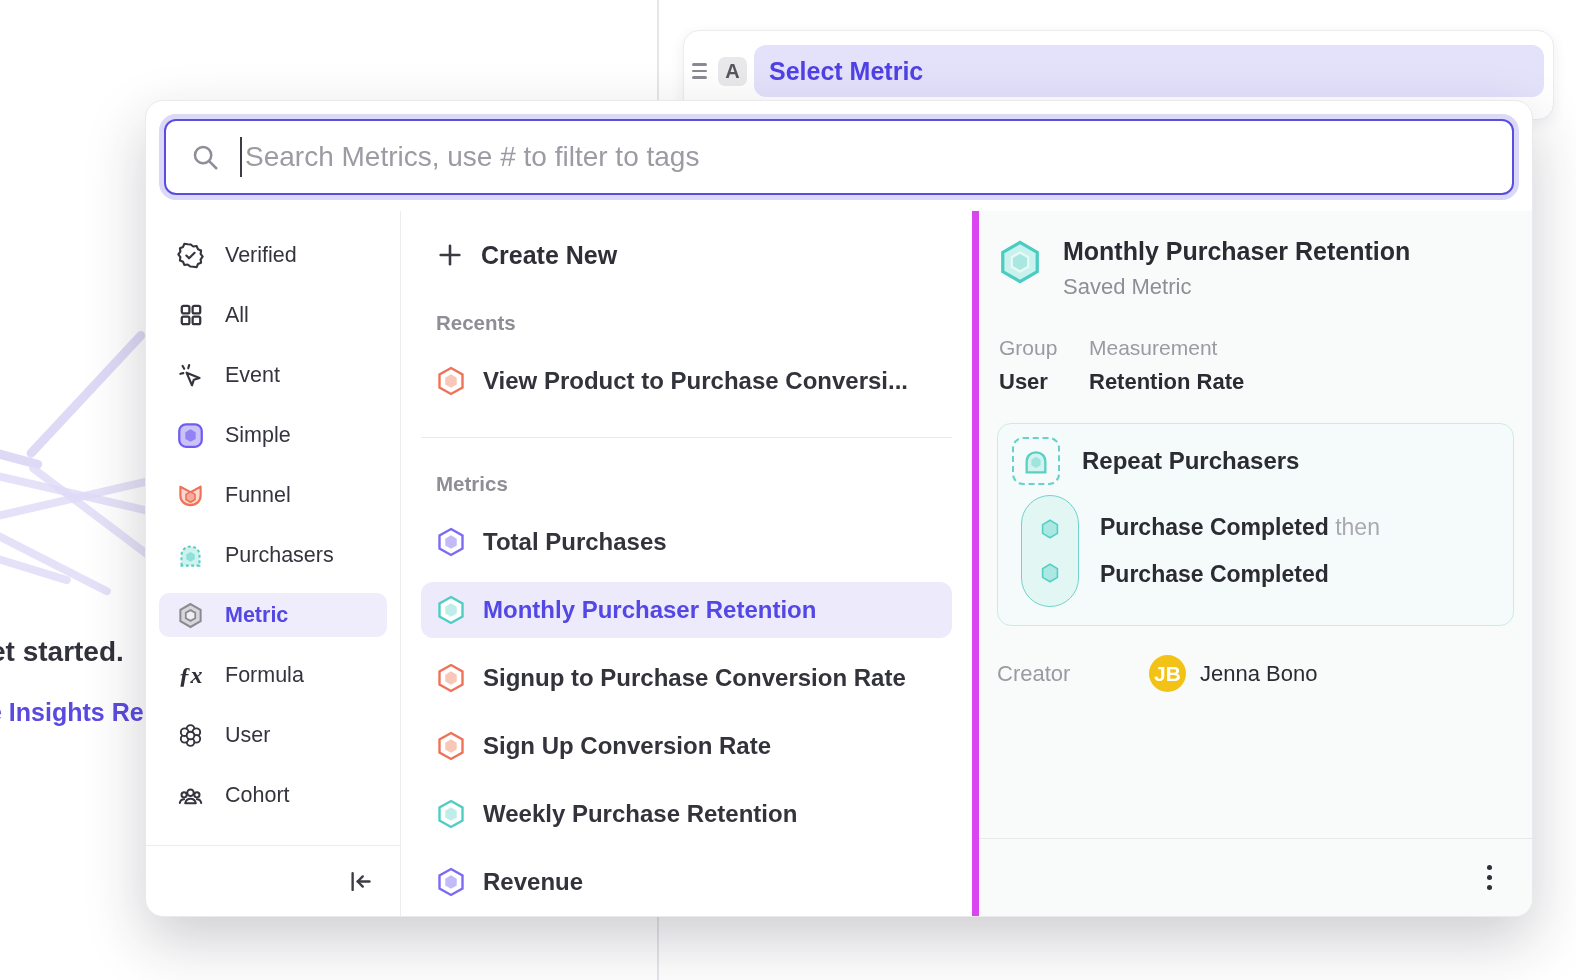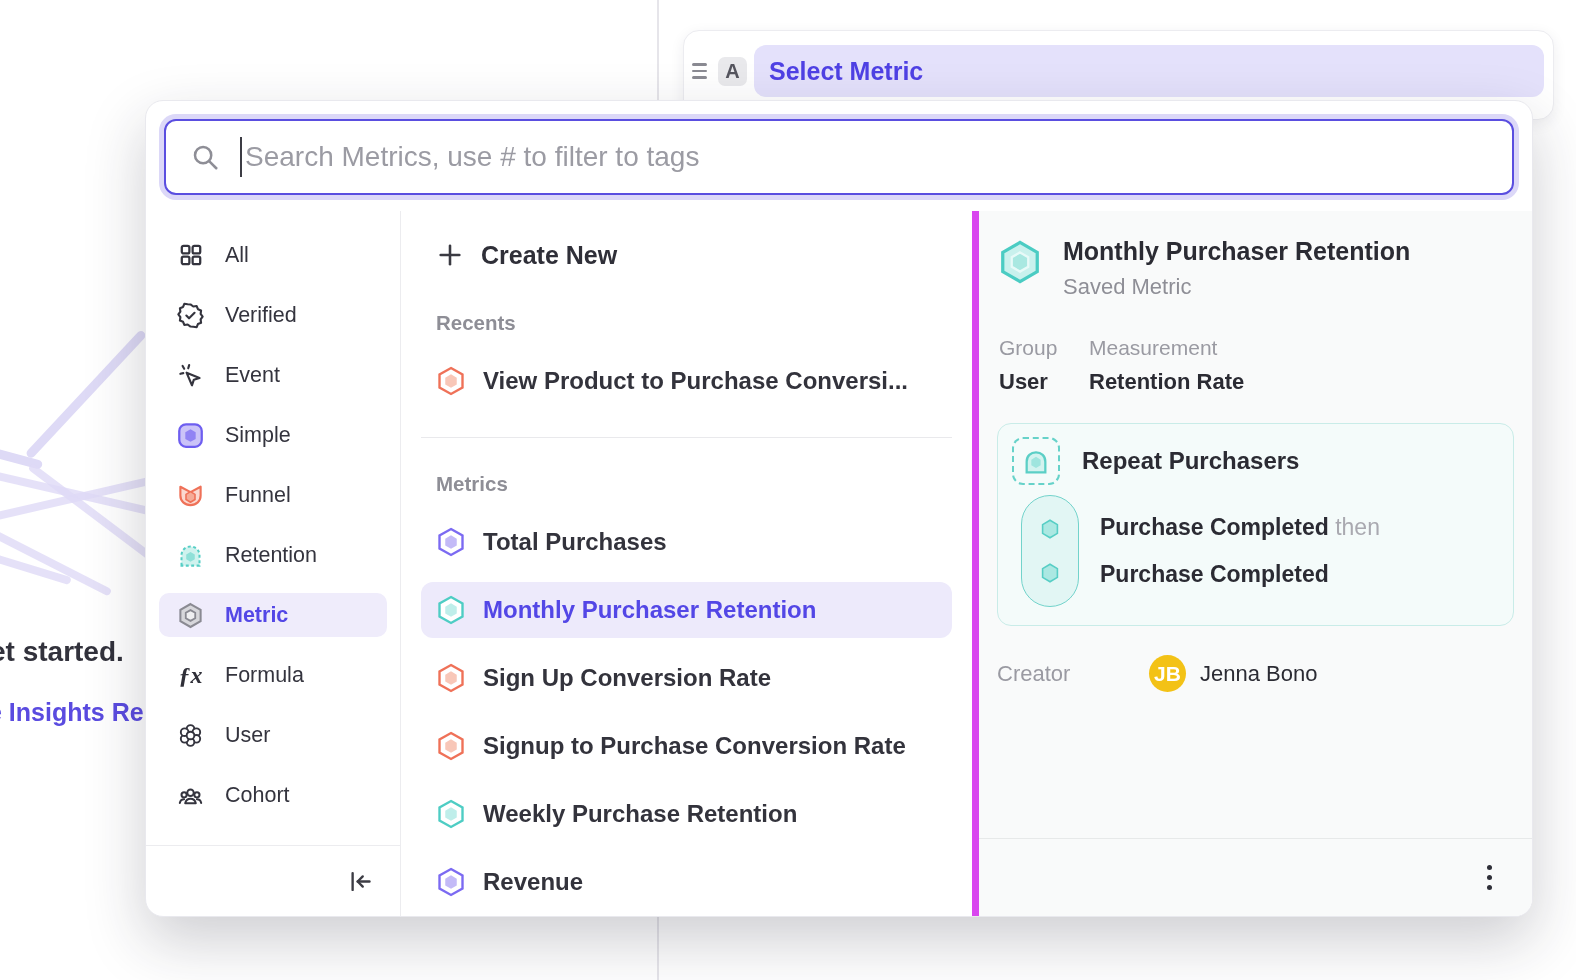--- a/index.html
+++ b/index.html
@@ -140,42 +140,42 @@
     </div>
   </div>
 
   <div class="modal-body">
 
     <div class="col-sidebar">
       <div class="side-list">
 
         <div class="side-item">
           <span class="si">
+            <svg width="27" height="27" viewBox="0 0 24 24" fill="none" stroke="#34343e" stroke-width="1.9" stroke-linejoin="round" stroke-linecap="round">
+              <path d="M12 2.2 14.5 4l3-.4 1.1 2.8 2.8 1.1-.4 3 1.8 2.5-1.8 2.5.4 3-2.8 1.1-1.1 2.8-3-.4L12 21.8 9.5 20l-3 .4-1.1-2.8-2.8-1.1.4-3L1.2 11l1.8-2.5-.4-3 2.8-1.1L6.5 1.6l3 .4z"></path>
+              <path d="M8.3 12.1l2.4 2.4 4.9-4.9"></path>
+            </svg>
+            </span>
+          <span>Verified</span>
+        </div>
+
+        <div class="side-item">
+          <span class="si">
             <svg width="26" height="26" viewBox="0 0 24 24" fill="none" stroke="#34343e" stroke-width="2.1">
               <rect x="3.5" y="3.5" width="7" height="7" rx="1.6"></rect>
                 <rect x="13.5" y="3.5" width="7" height="7" rx="1.6"></rect>
               <rect x="3.5" y="13.5" width="7" height="7" rx="1.6"></rect>
                 <rect x="13.5" y="13.5" width="7" height="7" rx="1.6"></rect>
             </svg>
             </span>
           <span>All</span>
         </div>
 
         <div class="side-item">
           <span class="si">
-            <svg width="27" height="27" viewBox="0 0 24 24" fill="none" stroke="#34343e" stroke-width="1.9" stroke-linejoin="round" stroke-linecap="round">
-              <path d="M12 2.2 14.5 4l3-.4 1.1 2.8 2.8 1.1-.4 3 1.8 2.5-1.8 2.5.4 3-2.8 1.1-1.1 2.8-3-.4L12 21.8 9.5 20l-3 .4-1.1-2.8-2.8-1.1.4-3L1.2 11l1.8-2.5-.4-3 2.8-1.1L6.5 1.6l3 .4z"></path>
-              <path d="M8.3 12.1l2.4 2.4 4.9-4.9"></path>
-            </svg>
-            </span>
-          <span>Verified</span>
-        </div>
-
-        <div class="side-item">
-          <span class="si">
             <svg width="27" height="27" viewBox="0 0 24 24" fill="none" stroke="#34343e" stroke-width="1.9" stroke-linecap="round" stroke-linejoin="round">
               <path d="M8.5 9.5 20 14.2l-5 1.5-1.7 5z"></path>
               <line x1="3" y1="10.5" x2="5.6" y2="9.9"></line>
                 <line x1="5" y1="3.5" x2="6.4" y2="6"></line>
                 <line x1="10.8" y1="2.8" x2="10" y2="5.6"></line>
             </svg>
             </span>
           <span>Event</span>
         </div>
 
@@ -199,21 +199,21 @@
           <span>Funnel</span>
         </div>
 
         <div class="side-item">
           <span class="si">
             <svg width="27" height="27" viewBox="0 0 24 24">
               <path d="M4 21v-9c0-4.8 3.4-8 8-8s8 3.2 8 8v9z" fill="#cff2ee" stroke="#56cec5" stroke-width="1.8" stroke-dasharray="2.6 2.2"></path>
               <path d="M12 8.8 15.8 11v4.4L12 17.6 8.2 15.4V11z" fill="#8fe0d8"></path>
             </svg>
             </span>
-          <span>Retention</span>
+          <span>Purchasers</span>
         </div>
 
         <div class="side-item selected">
           <span class="si">
             <svg width="27" height="27" viewBox="0 0 24 24">
               <path d="M12 1.8 21 7v10l-9 5.2L3 17V7z" fill="#d7d7db" stroke="#8a8a92" stroke-width="1.8"></path>
               <path d="M12 7.2 16.2 9.6v4.8L12 16.8 7.8 14.4V9.6z" fill="#efeff1" stroke="#8a8a92" stroke-width="1.6"></path>
             </svg>
             </span>
           <span>Metric</span>
@@ -313,31 +313,31 @@
         <span class="label">Monthly Purchaser Retention</span>
       </div>
 
       <div class="metric-row">
         <span style="display:flex;">
           <svg width="30" height="30" viewBox="0 0 24 24">
             <path d="M12 1.6 21.2 6.8v10.4L12 22.4 2.8 17.2V6.8z" fill="#fff" stroke="#ef7158" stroke-width="1.9"></path>
             <path d="M12 6.6 16.6 9.3v5.4L12 17.4 7.4 14.7V9.3z" fill="#f8c7b8"></path>
           </svg>
           </span>
-        <span class="label">Sign Up Conversion Rate</span>
+        <span class="label">Signup to Purchase Conversion Rate</span>
       </div>
 
       <div class="metric-row">
         <span style="display:flex;">
           <svg width="30" height="30" viewBox="0 0 24 24">
             <path d="M12 1.6 21.2 6.8v10.4L12 22.4 2.8 17.2V6.8z" fill="#fff" stroke="#ef7158" stroke-width="1.9"></path>
             <path d="M12 6.6 16.6 9.3v5.4L12 17.4 7.4 14.7V9.3z" fill="#f8c7b8"></path>
           </svg>
           </span>
-        <span class="label">Signup to Purchase Conversion Rate</span>
+        <span class="label">Sign Up Conversion Rate</span>
       </div>
 
       <div class="metric-row">
         <span style="display:flex;">
           <svg width="30" height="30" viewBox="0 0 24 24">
             <path d="M12 1.6 21.2 6.8v10.4L12 22.4 2.8 17.2V6.8z" fill="#fff" stroke="#4ecdc4" stroke-width="1.9"></path>
             <path d="M12 6.6 16.6 9.3v5.4L12 17.4 7.4 14.7V9.3z" fill="#bfeeea"></path>
           </svg>
           </span>
         <span class="label">Weekly Purchase Retention</span>

